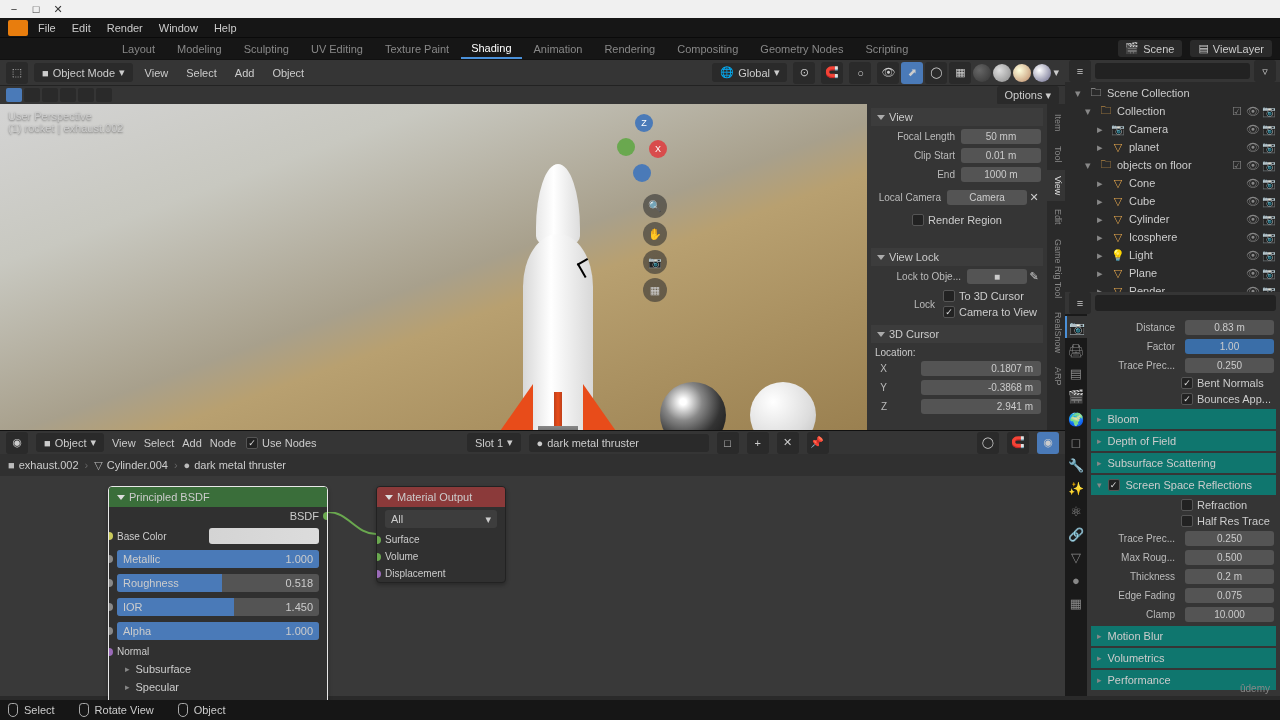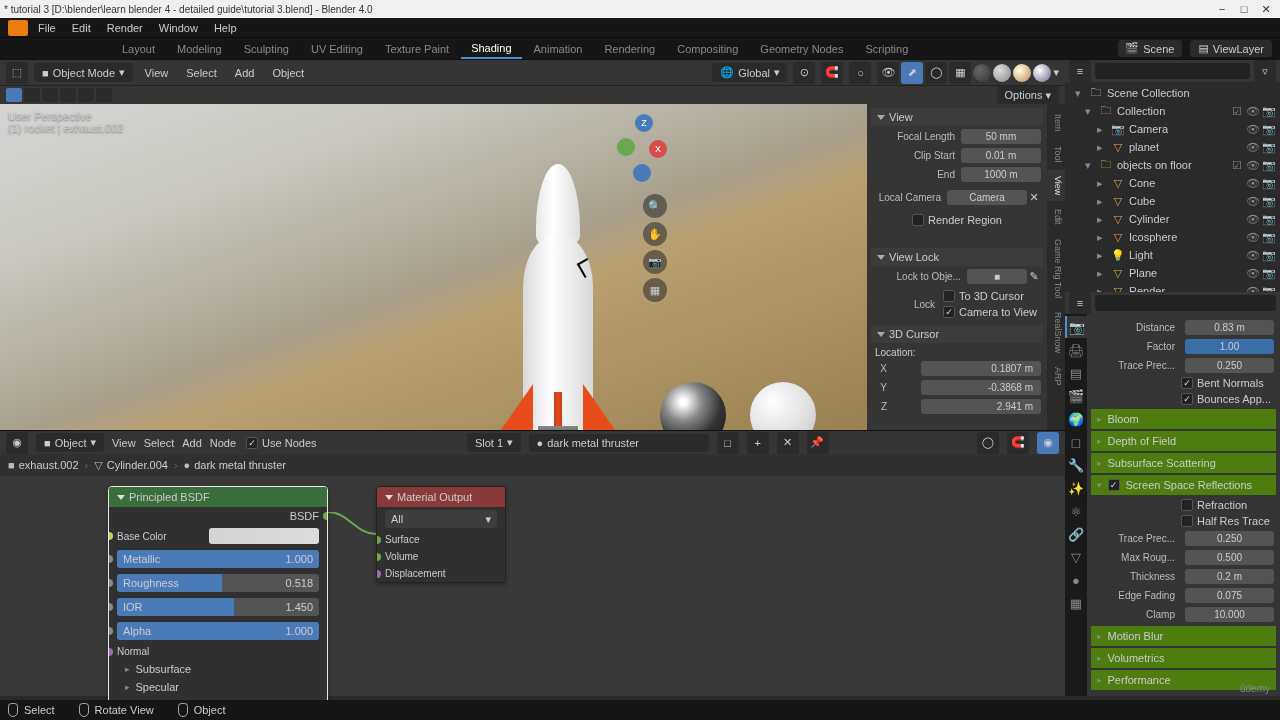--- a/index.html
+++ b/index.html
@@ -145,36 +145,35 @@
 
 .props { flex: 1; display: flex; }
 .proptabs { width: 22px; background: #1a1a1a; display: flex; flex-direction: column; gap: 1px; padding-top: 2px; }
 .ptab { height: 22px; display: flex; align-items: center; justify-content: center; font-size: 13px; color: #888; }
 .ptab.active { background: #353535; color: #ddd; border-left: 2px solid #4a90d9; }
 .propcontent { flex: 1; background: #353535; padding: 4px; overflow: hidden; }
 .pprow { display: flex; align-items: center; gap: 10px; padding: 2px; }
 .pprow .pl { width: 82px; text-align: right; font-size: 10px; color: #bbb; }
 .pprow .pv { flex: 1; background: #545454; padding: 2px; text-align: center; border-radius: 3px; font-size: 10px; }
 .pprow .pv.blue { background: #3a6ea8; }
-.pphead { padding: 4px 6px; background: #4d7c0f; margin: 2px 0; display: flex; gap: 6px; align-items: center; font-size: 10px; }
+.pphead { padding: 4px 6px; background: #0f766e; margin: 2px 0; display: flex; gap: 6px; align-items: center; font-size: 10px; }
 .pphead::before { content: "▸"; font-size: 9px; color: #888; }
 .pphead.open::before { content: "▾"; }
 
 
 .statusbar { position: absolute; bottom: 0; left: 0; right: 0; height: 20px; background: #161616; display: flex; align-items: center; padding: 0 8px; gap: 24px; color: #aaa; }
 .statusbar .sitem { display: flex; align-items: center; gap: 6px; }
 .mouse-icon { width: 10px; height: 14px; border: 1px solid #aaa; border-radius: 4px 4px 6px 6px; position: relative; }
 
 .udemy { position: absolute; right: 10px; bottom: 26px; color: #888; font-size: 10px; }
 </style>
 </head>
 <body>
 
 <div class="titlebar">
-  <span>* tutorial 3 [D:\blender\learn blender 4 - detailed guide\tutorial 3.blend] - Blender 4.0</span>
   <div class="win-icons">
     <div>−</div>
     <div>□</div>
     <div>✕</div>
   </div>
 </div>
 
 <div class="topmenu">
   <div class="logo"></div>
   <div class="mitem">File</div>

